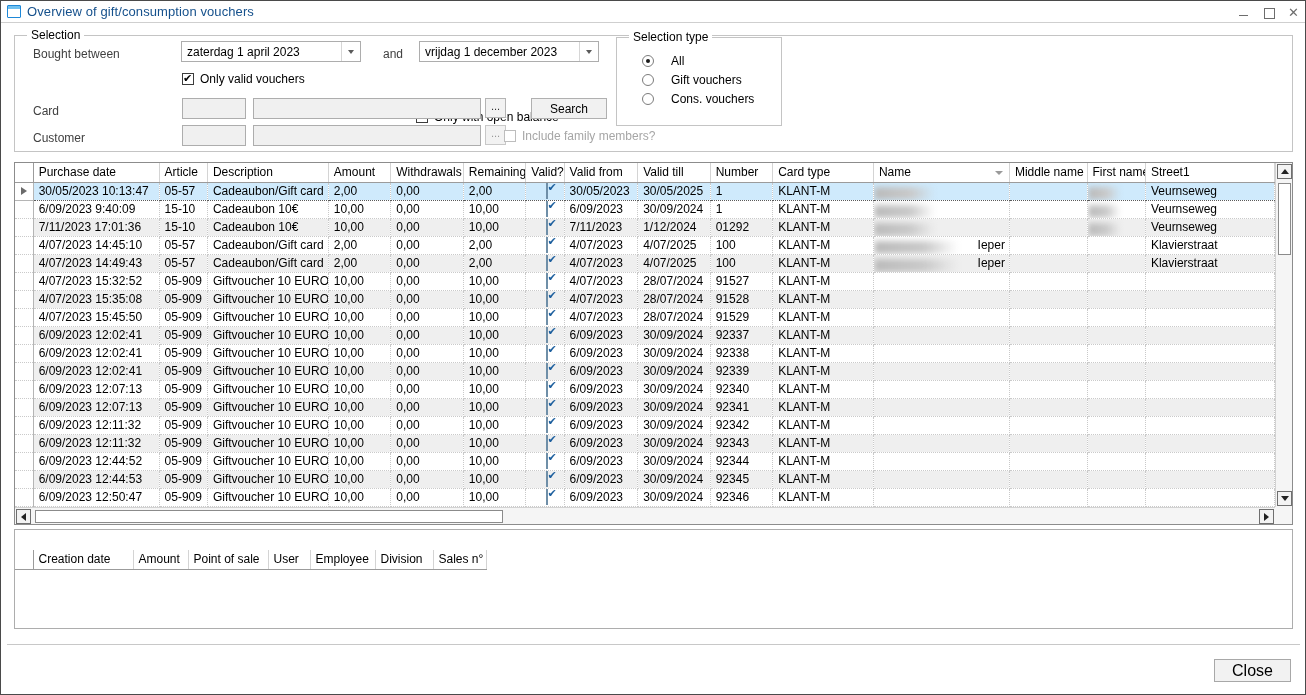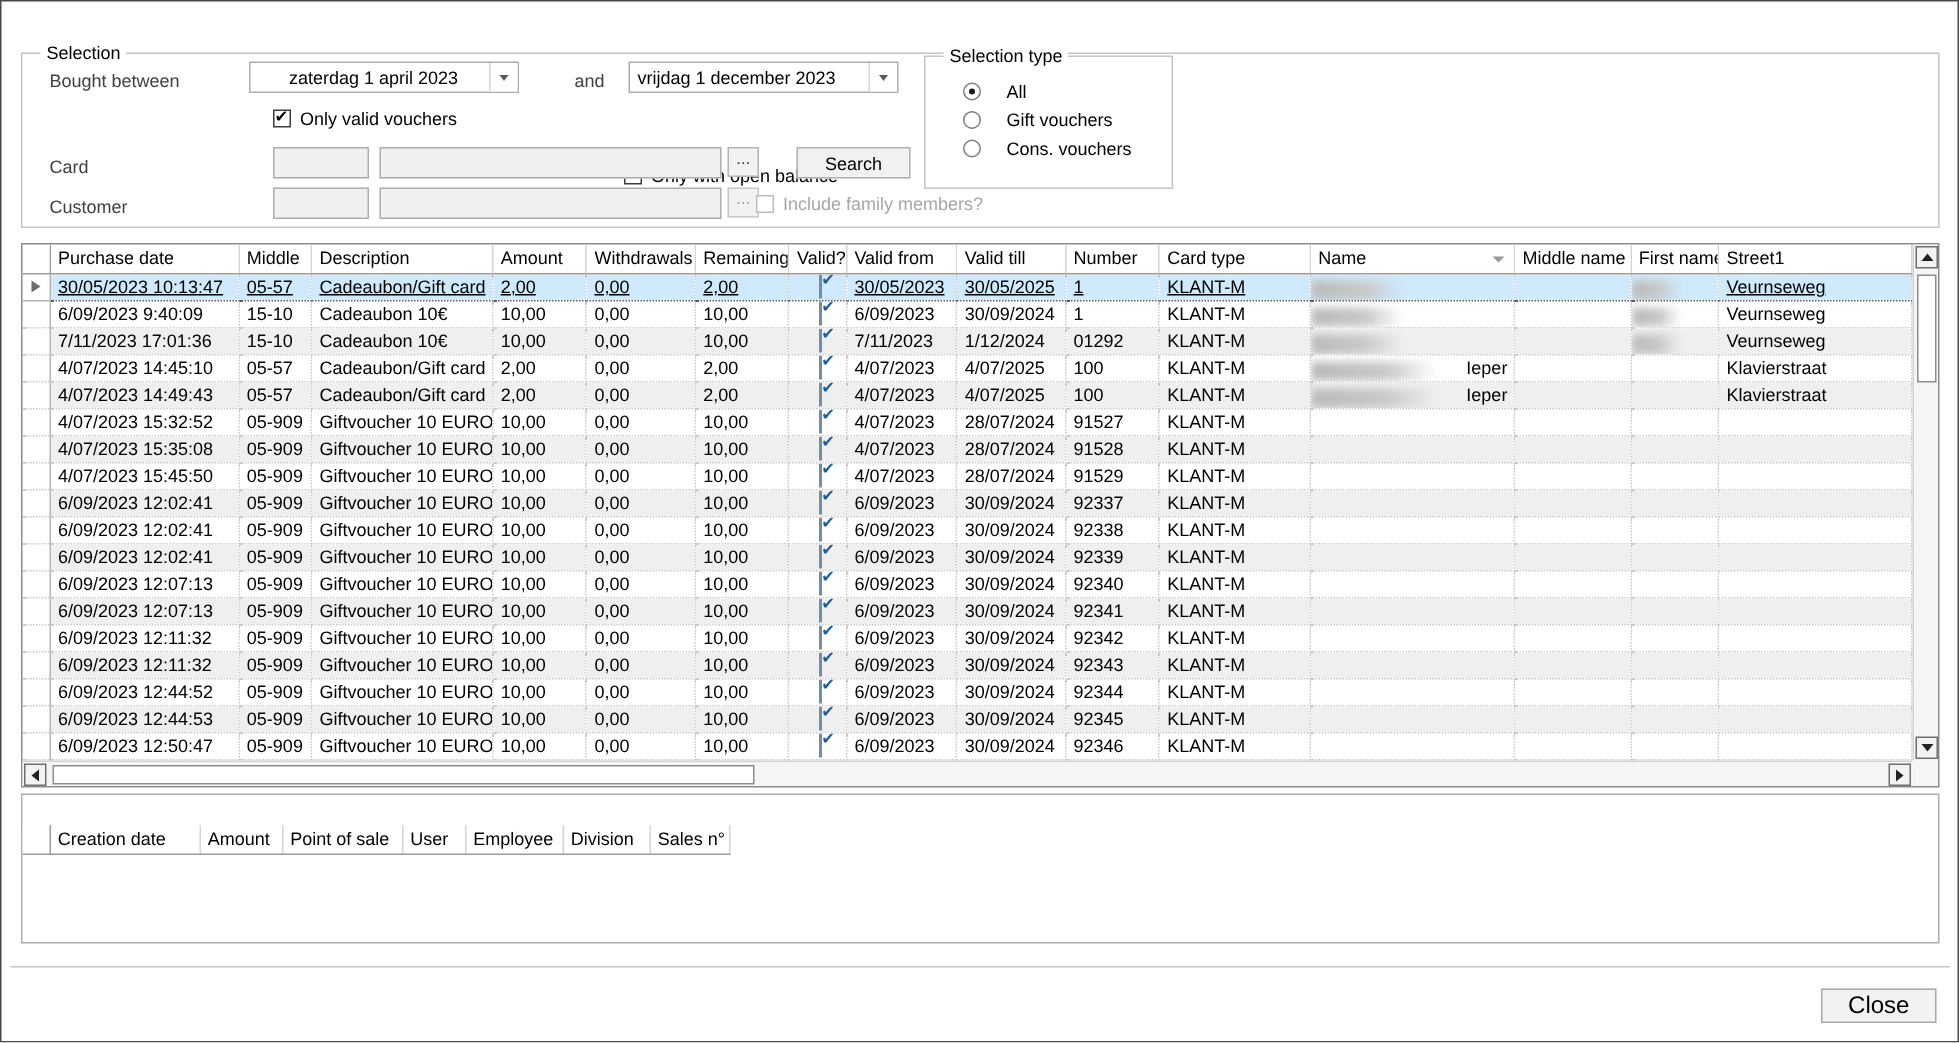--- a/index.html
+++ b/index.html
@@ -165,21 +165,21 @@
     border-right: 1px dotted #c9c9c9;
     border-bottom: 1px dotted #cacaca;
     white-space: nowrap; overflow: hidden;
     font-size: 12px;
   }
   table.grid td.rowhdr {
     border-right: 1px solid #b5b5b5; background: #ffffff; padding: 0;
     text-align: center;
   }
   tr.alt td { background: #efefef; }
-  tr.sel td { background: #cfeafc; border-top: 1px dotted #5a5a5a; border-bottom: 1px dotted #5a5a5a; text-decoration: underline; }
+  tr.sel td { background: #cfeafc; border-top: 1px dotted #5a5a5a; border-bottom: 1px dotted #5a5a5a; }
   tr.sel td.rowhdr { background: #ffffff; border-top: none; border-bottom: 1px solid #b5b5b5; }
   .rowarrow {
     display: inline-block; width: 0; height: 0;
     border-top: 4px solid transparent; border-bottom: 4px solid transparent;
     border-left: 6px solid #6b6b6b; margin-top: 1px;
   }
   .cellchk {
     width: 12px; height: 12px; margin: 2px auto 0 auto;
     border: 1px solid #6f8fa8; background: #ffffff; position: relative;
   }
@@ -266,27 +266,36 @@
     width: 77px; height: 23px;
     border: 1px solid #a8a8a8; background: #f2f2f2;
     font-size: 16px; display: flex; align-items: center; justify-content: center;
   }
 </style>
 </head>
 <body>
 
 <div class="window">
 
+  <div class="titlebar">
+    <span class="title-icon"></span>
+    <span class="title-text">Overview of gift/consumption vouchers</span>
+    <span class="win-buttons">
+      <span class="win-btn wb-min"></span>
+      <span class="win-btn wb-max"></span>
+      <span class="win-btn wb-close">✕</span>
+    </span>
+  </div>
 
   <div class="selection-group">
     <span class="group-legend">Selection</span>
 
     <span class="lbl" style="left:18px; top:11px;">Bought between</span>
 
-    <div class="combo" style="left:151px; top:5px; width:180px;text-align:center;">
+    <div class="combo" style="left:166px; top:5px; width:180px;">
       <span class="val">zaterdag 1 april 2023</span>
       <span class="arrowbox">
           <span class="chev"></span>
         </span>
     </div>
 
     <span class="lbl" style="left:368px; top:11px;">and</span>
 
     <div class="combo" style="left:404px; top:5px; width:180px;">
       <span class="val">vrijdag 1 december 2023</span>
@@ -355,21 +364,21 @@
           <col style="width:100px">
         <col style="width:135px">
           <col style="width:77px">
           <col style="width:58px">
           <col style="width:128px">
       </colgroup>
       <thead>
         <tr>
           <th class="rowhdr"></th>
           <th>Purchase date</th>
-          <th>Middle</th>
+          <th>Article</th>
           <th>Description</th>
           <th>Amount</th>
           <th>Withdrawals</th>
           <th>Remaining</th>
           <th>Valid?</th>
           <th>Valid from</th>
           <th>Valid till</th>
           <th>Number</th>
           <th>Card type</th>
           <th>

